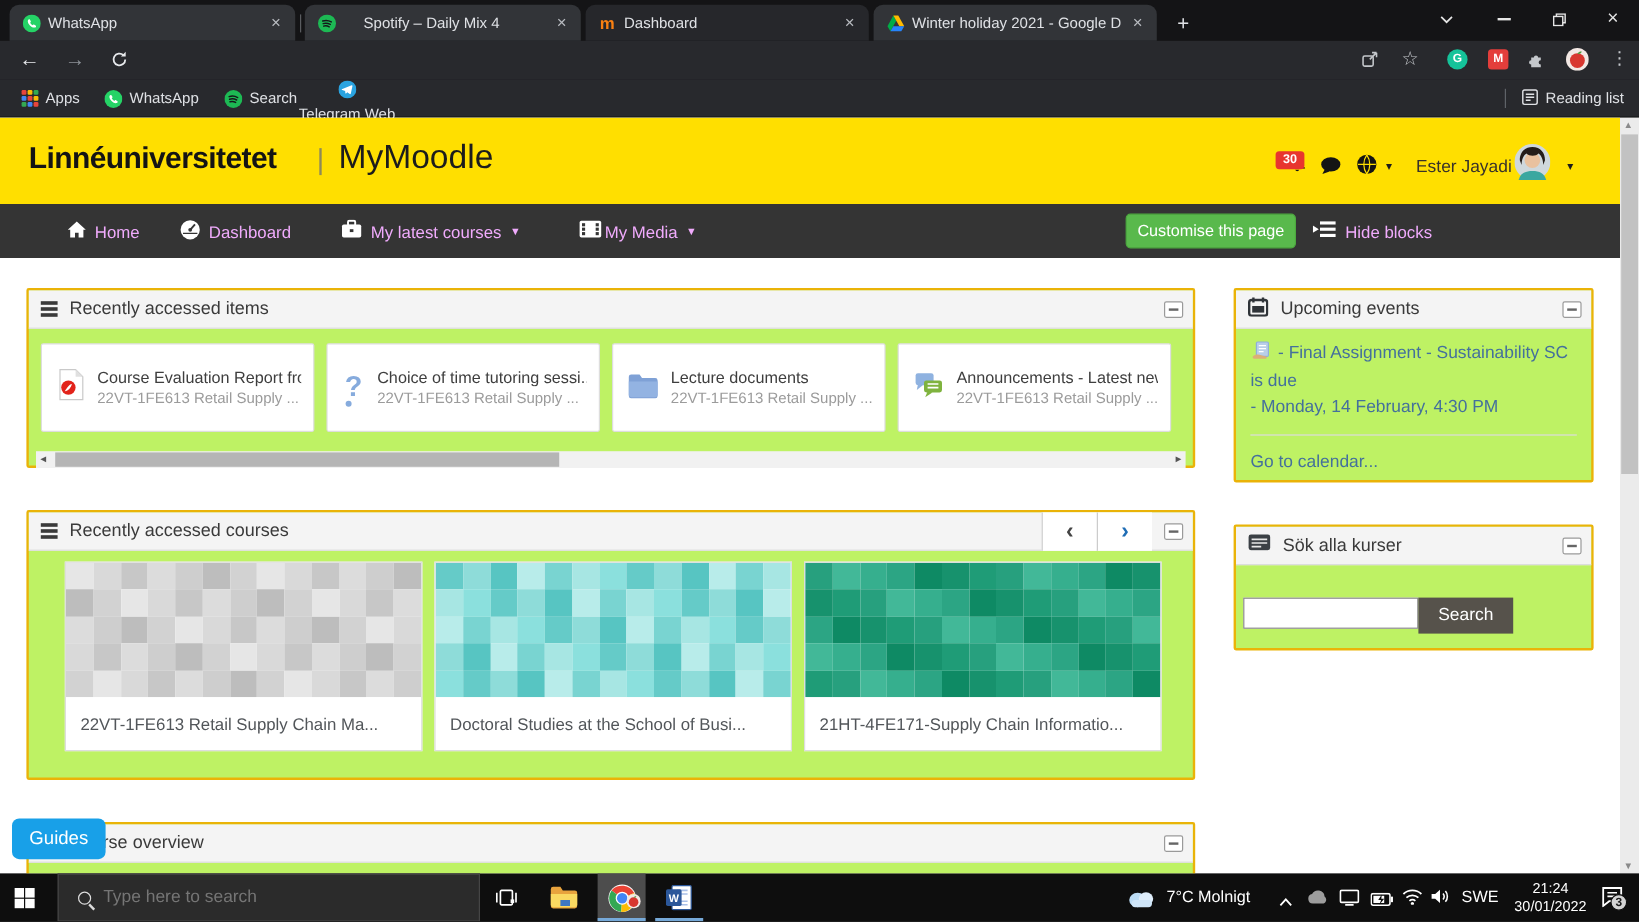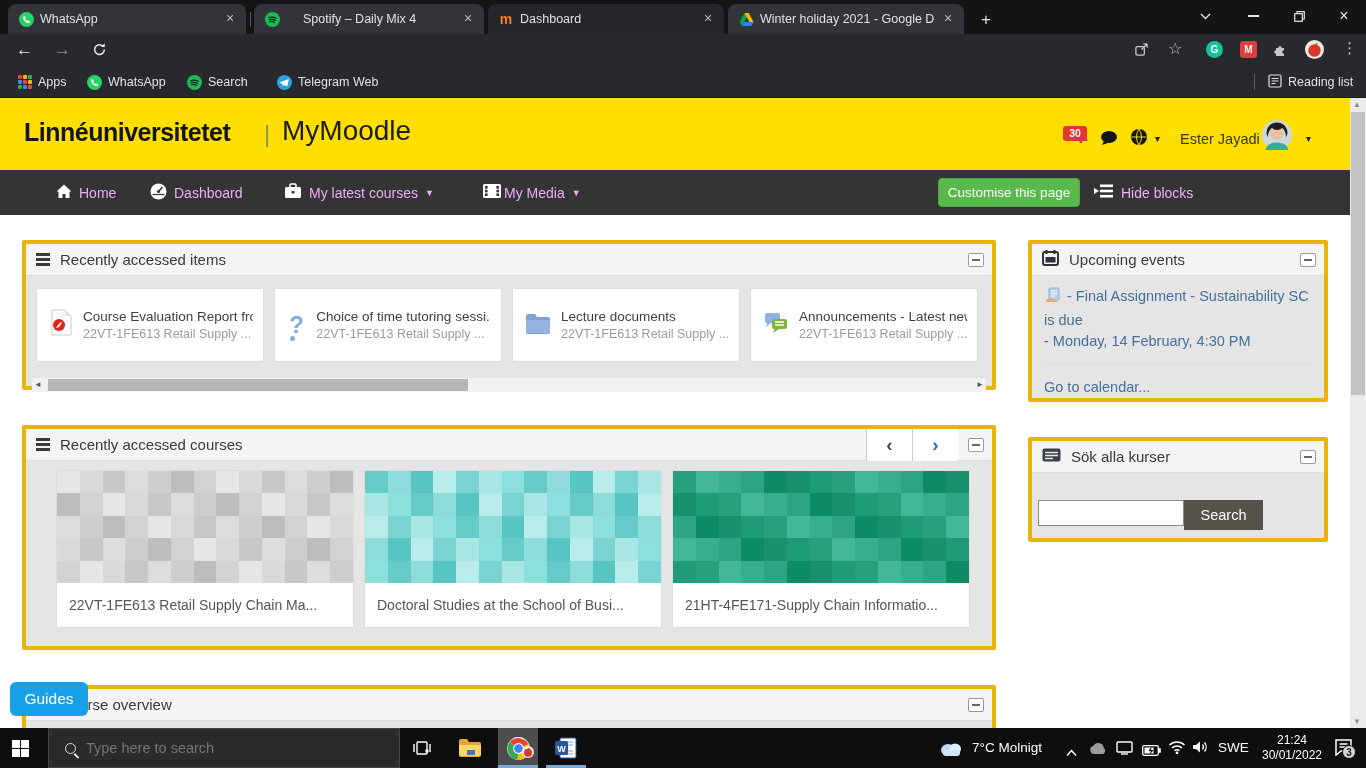--- a/index.html
+++ b/index.html
@@ -45,21 +45,21 @@
   .hdr-ico { position:absolute; top:30px; }
   #notifbadge { position:absolute; left:1063px; top:28px; min-width:24px; height:15px; background:#e8352e; color:#fff; font-size:10.5px; font-weight:bold; border-radius:3px; text-align:center; line-height:15px; padding:0 3px; z-index:3; }
   #username { position:absolute; left:1180px; top:33px; font-size:14.5px; color:#38322a; }
   .caret { color:#1c1c1c; font-size:10px; }
 
   #moodlenav { position:absolute; left:0; top:72px; width:1350px; height:45px; background:#343434; }
   .mnav-item { position:absolute; top:0; height:45px; display:flex; align-items:center; gap:7px; color:#f0abfc; font-size:14px; cursor:pointer; }
   #customise { position:absolute; left:938px; top:8px; width:142px; height:29px; background:#59b94c; border:1px solid #4ca93f; border-radius:4px; color:#fff; font-size:13.5px; text-align:center; line-height:27px; }
 
   
-  .block { position:absolute; background:#e5e5e5; border:4px solid #eab308; border-radius:2px; }
+  .block { position:absolute; background:#bef264; border:2px solid #eab308; border-radius:2px; }
   .block-header { height:32px; background:#f4f4f4; border-bottom:1px solid #ddd; display:flex; align-items:center; padding:0 8px 0 10px; position:relative; }
   .block-title { font-size:15px; color:#3a3a3a; margin-left:10px; }
   .burger { display:flex; flex-direction:column; gap:2.5px; }
   .burger div { width:14px; height:2.5px; background:#3a3a3a; }
   .minusbox { width:16px; height:14px; background:#fff; border:1px solid #9a9a9a; border-radius:2px; display:flex; align-items:center; justify-content:center; margin-left:auto; }
   .minusbox div { width:8px; height:2px; background:#666; }
 
   .ra-cards { display:flex; gap:10px; padding:12px 10px 8px 10px; }
   .ra-card { width:228px; height:74px; border:1px solid #ddd; border-radius:2px; background:#fff; display:flex; align-items:center; padding:0 10px 0 12px; gap:10px; }
   .ra-name { font-size:13.5px; color:#3e3e3e; white-space:nowrap; overflow:hidden; }
@@ -226,21 +226,21 @@
             <circle cx="8" cy="8" r="8" fill="#1DB954"></circle>
             <g stroke="#14181a" stroke-width="1.3" fill="none" stroke-linecap="round">
               <path d="M4.2 5.9c2.6-.8 5.2-.6 7.6.8"></path>
               <path d="M4.6 8.2c2.2-.6 4.3-.4 6.3.7"></path>
               <path d="M5 10.4c1.8-.5 3.4-.3 5 .6"></path>
             </g>
           </svg>
       </span>
       <span>Search</span>
     </div>
-    <div class="bm" style="left:276px;">
+    <div class="bm" style="left:249px;flex-direction:column;">
       <span class="tico">
         <svg width="15" height="15" viewBox="0 0 16 16">
             <circle cx="8" cy="8" r="8" fill="#2AA3E0"></circle>
             <path d="M3 7.8l8.8-3.4c.4-.2.8.2.7.6l-1.5 6.8c-.1.4-.6.6-.9.3l-2.2-1.6-1.1 1.1c-.2.2-.6.1-.6-.2l-.2-1.9L3.4 8.6c-.4-.1-.4-.6-.4-.8z" fill="#fff"></path>
           </svg>
       </span>
       <span>Telegram Web</span>
     </div>
     <div class="abs" style="left:1254px;top:8px;width:1px;height:16px;background:#5f6368;"></div>
     <div class="bm" style="left:1268px;">

